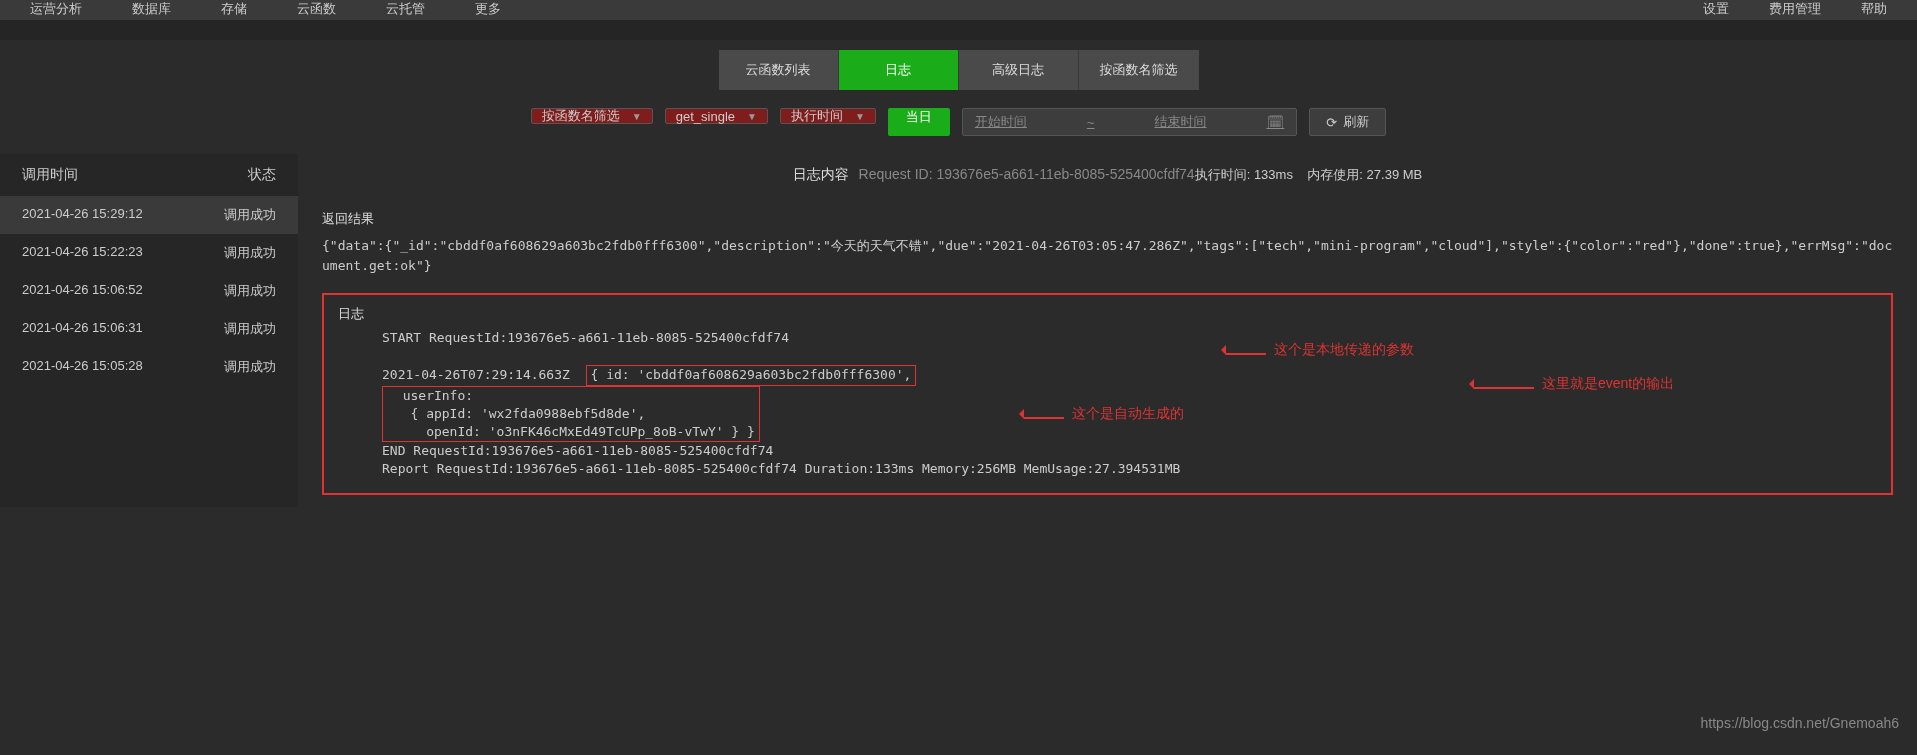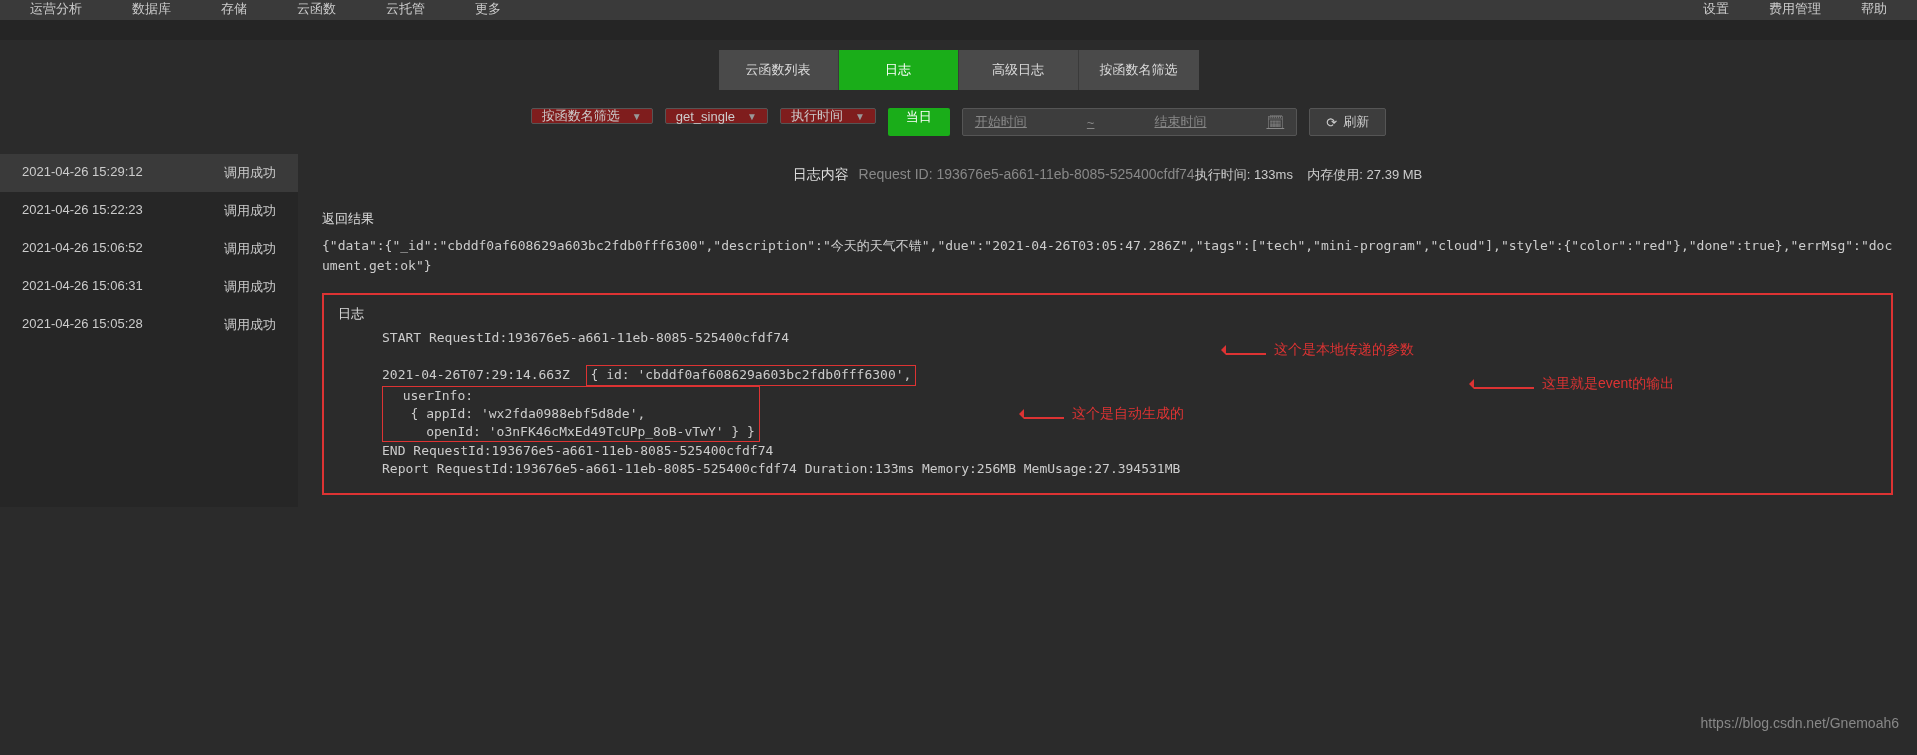--- a/index.html
+++ b/index.html
@@ -253,20 +253,24 @@
     <span class="cal-icon">🗓</span>
   </div>
   <div class="btn-refresh">
     <span>⟳</span>
     <span>刷新</span>
   </div>
 </div>
 
 <div class="main">
   <div class="sidebar">
+    <div class="sidebar-header">
+      <span>调用时间</span>
+      <span>状态</span>
+    </div>
     <div id="sidebar-items">
         <div class="log-item selected">
           <span>2021-04-26 15:29:12</span>
           <span>调用成功</span>
         </div>
         <div class="log-item">
           <span>2021-04-26 15:22:23</span>
           <span>调用成功</span>
         </div>
         <div class="log-item">

